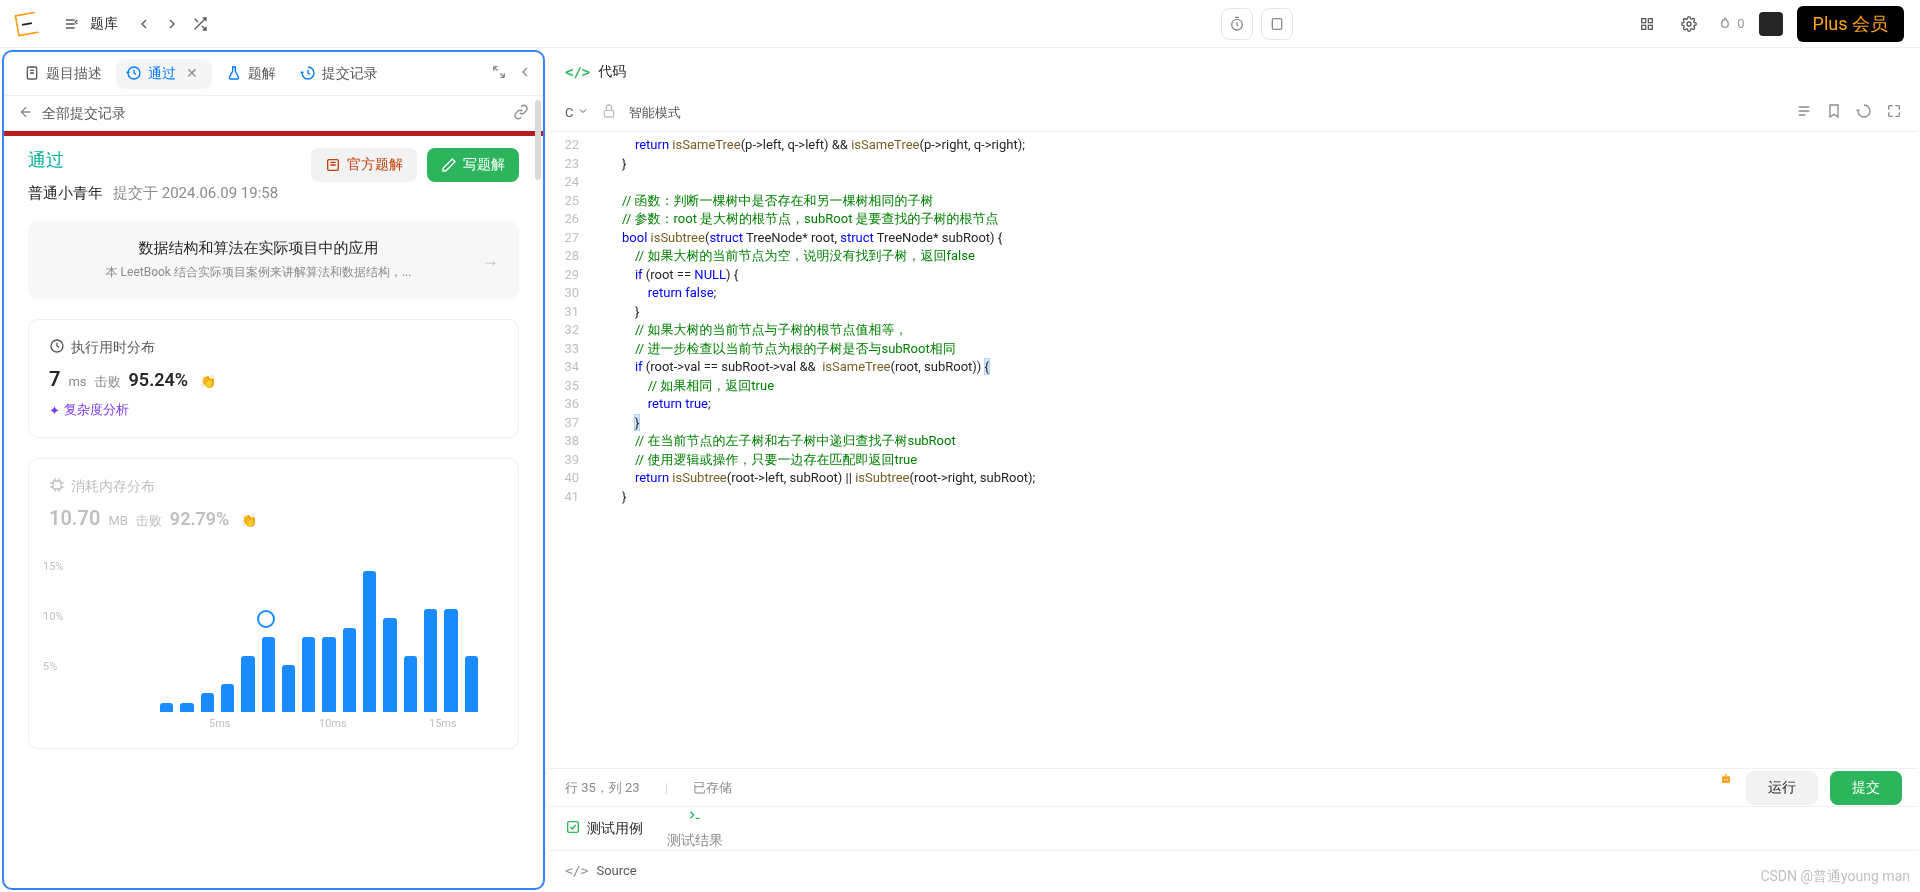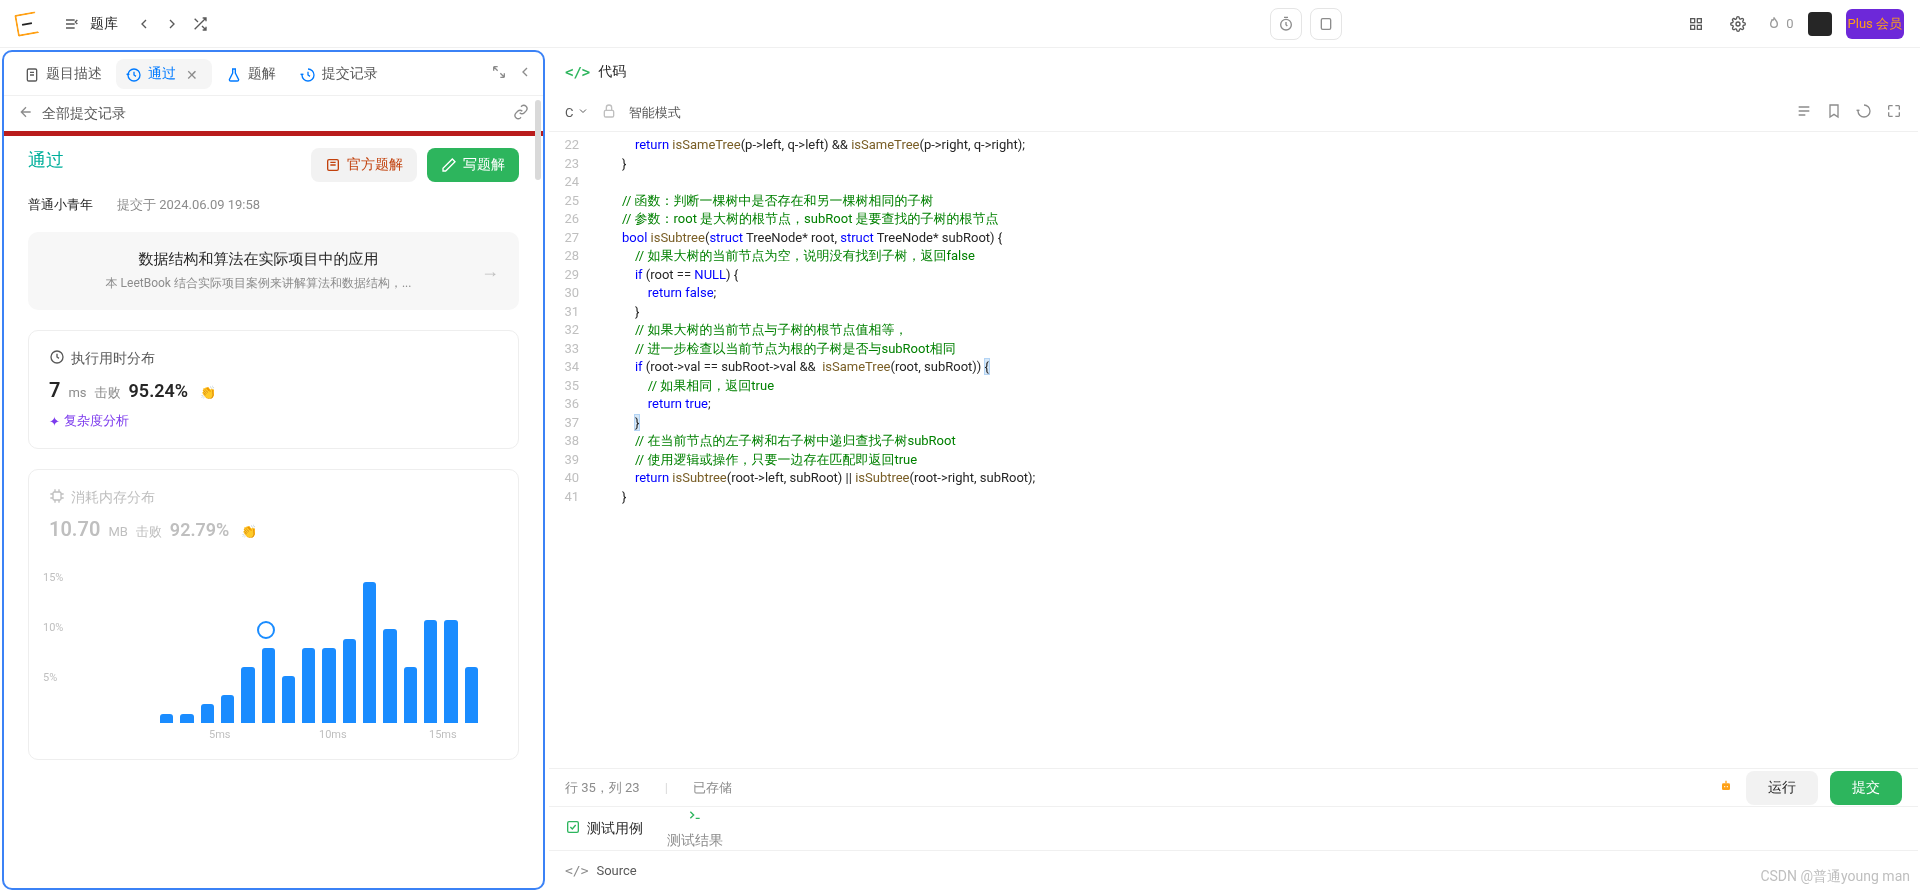--- a/index.html
+++ b/index.html
@@ -9,35 +9,35 @@
 .logo:before { content:""; position:absolute; width:18px; height:18px; border:2px solid #ffa116; border-right-color:transparent; border-radius:2px; transform:rotate(-10deg); }
 .logo:after { content:""; position:absolute; left:6px; top:10px; width:10px; height:2px; background:#222; transform:rotate(-10deg);}
 .top-bar .tb-btn { width:28px; height:28px; display:flex; align-items:center; justify-content:center; color:#595959; cursor:pointer; border-radius:6px; }
 .top-bar .tb-label { font-size:14px; color:#262626; margin:0 12px 0 4px; cursor:pointer;}
 .top-spacer { flex:1; }
 .top-center { display:flex; gap:8px; margin-right:340px;}
 .round-btn { width:32px; height:32px; border:1px solid #e5e5e5; border-radius:8px; display:flex; align-items:center; justify-content:center; color:#8c8c8c; cursor:pointer;}
 .top-right { display:flex; align-items:center; gap:14px;}
 .fire { color:#999; display:flex; align-items:center; gap:4px; font-size:13px;}
 .avatar { width:24px; height:24px; background:#262626; border-radius:4px;}
-.plus-badge { background:#6d28d9; color:#ffa116; padding:6px 2px; border-radius:6px; cursor:pointer; font-size:13px;}
+.plus-badge { background:#000000; color:#ffa116; padding:6px 16px; border-radius:6px; cursor:pointer; font-size:18px;}
 .layout { display:flex; height:calc(100vh - 48px); }
 .left-panel { width:543px; border:2px solid #3b82f6; border-radius:10px; margin:2px 4px 2px 2px; display:flex; flex-direction:column; background:#fff; position:relative; overflow:hidden;}
 .tabs-row { height:44px; display:flex; align-items:center; padding:0 10px; border-bottom:1px solid #f0f0f0; gap:4px;}
-.tab { display:flex; align-items:flex-end; gap:6px; padding:6px 10px; border-radius:8px; cursor:pointer; font-size:14px; color:#595959;}
+.tab { display:flex; align-items:flex-start; gap:6px; padding:6px 10px; border-radius:8px; cursor:pointer; font-size:14px; color:#595959;}
 .tab.active { background:#f5f5f5; color:#007aff;}
 .tab .ico { width:16px; height:16px; display:flex; align-items:center; justify-content:center;}
 .tab-close { color:#8c8c8c; padding:0 4px; cursor:pointer;}
 .tabs-right { margin-left:auto; display:flex; gap:10px; color:#8c8c8c;}
 .sub-row { height:40px; display:flex; align-items:center; padding:0 14px; font-size:14px; color:#595959; gap:8px; border-bottom:5px solid #b91c1c;}
 .sub-row .back-arrow { cursor:pointer; color:#8c8c8c;}
 .sub-row .link-ico { margin-left:auto; color:#8c8c8c; cursor:pointer;}
 .left-content { flex:1; overflow:auto; padding:12px 24px; }
 .status-pass { color:#00af9b; font-size:18px; font-weight:500;}
-.meta-row { display:flex; align-items:center; gap:24px; margin-top:24px; font-size:13px;}
+.meta-row { display:flex; align-items:center; gap:10px; margin-top:12px; font-size:15px;}
 .meta-row .uname { color:#262626;}
 .meta-row .subtxt { color:#8c8c8c;}
 .action-btns { margin-left:auto; display:flex; gap:10px;}
 .btn-secondary { background:#f2f2f2; color:#c2410c; border:none; padding:8px 14px; border-radius:8px; display:flex; align-items:center; gap:6px; font-size:14px; cursor:pointer;}
 .btn-primary { background:#2db55d; color:#fff; border:none; padding:8px 14px; border-radius:8px; display:flex; align-items:center; gap:6px; font-size:14px; cursor:pointer;}
 .promo-card { background:#f7f7f7; border-radius:10px; padding:18px 20px; margin-top:18px; display:flex; align-items:center; gap:12px;}
 .promo-card .pc-text { flex:1; text-align:center;}
 .promo-card .pc-title { font-size:15px; color:#262626; margin-bottom:6px;}
 .promo-card .pc-sub { font-size:12px; color:#8c8c8c;}
 .promo-card .pc-arrow { color:#bfbfbf; font-size:18px;}
@@ -67,21 +67,21 @@
 .code-toolbar .tb-right { margin-left:auto; display:flex; gap:14px; color:#8c8c8c;}
 .editor { flex:1; overflow:auto; font-family:Menlo,Monaco,Consolas,monospace; font-size:13px; line-height:18.5px; display:flex;}
 .gutter { width:42px; text-align:right; padding:4px 12px 4px 0; color:#bfbfbf; user-select:none;}
 .code-lines { flex:1; padding:4px 0; white-space:pre;}
 .code-lines .ln { height:18.5px;margin-left:31px; }
 .kw { color:#0000ff;}
 .fn { color:#795e26;}
 .cm { color:#008000;}
 .hl-bracket { background:#d7e8f8; outline:1px solid #b3d4f5;}
 .status-bar { height:38px; border-top:1px solid #f0f0f0; display:flex; align-items:center; padding:0 16px; font-size:13px; color:#8c8c8c; gap:25px;}
-.status-bar .sb-right { margin-left:auto; display:flex; gap:12px; align-items:center;}
+.status-bar .sb-right { margin-left:auto; display:flex; gap:12px; }
 .btn-run { background:#f2f2f2; border:none; padding:8px 22px; border-radius:8px; font-size:14px; cursor:pointer; color:#262626;}
 .btn-submit { background:#2db55d; border:none; padding:8px 22px; border-radius:8px; font-size:14px; cursor:pointer; color:#fff;}
 .robot { color:#ffa116;}
 .test-tabs { height:44px; border-top:1px solid #f0f0f0; display:flex; align-items:center; padding:0 16px; gap:24px; font-size:14px;}
 .test-tab { display:flex; align-items:center; gap:6px; cursor:pointer;}
 .test-tab .ti-green { color:#2db55d;}
 .test-tab.inactive { color:#8c8c8c;flex-direction:column;}
 .source-row { height:40px; border-top:1px solid #f0f0f0; display:flex; align-items:center; padding:0 16px; gap:8px; color:#595959; font-size:13px;}
 .watermark { position:fixed; right:10px; bottom:6px; font-size:14px; color:#bfbfbf; z-index:10;}
 .sb { width:6px; position:absolute; right:2px; top:44px; bottom:2px; background:transparent;}

